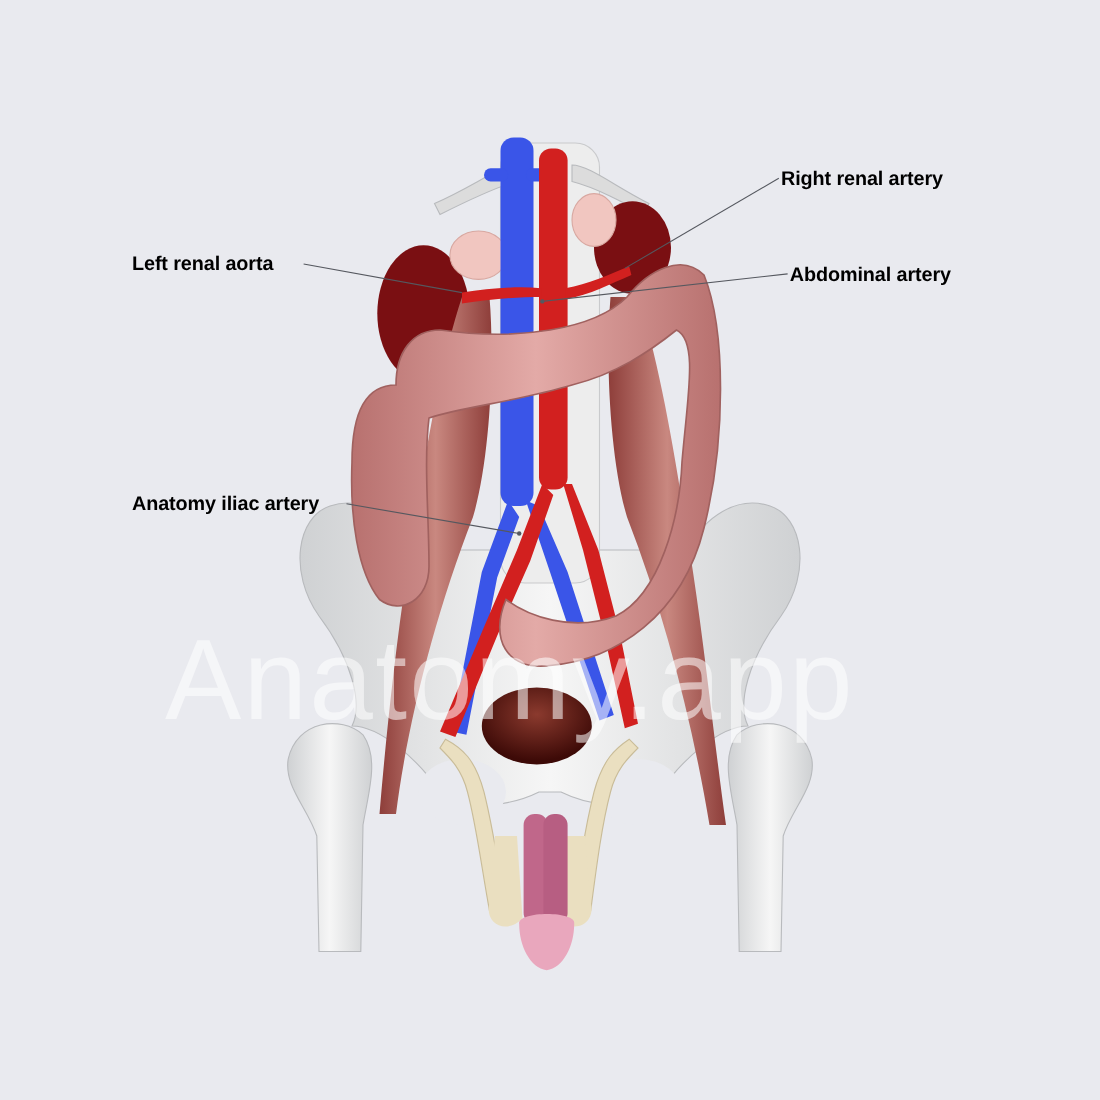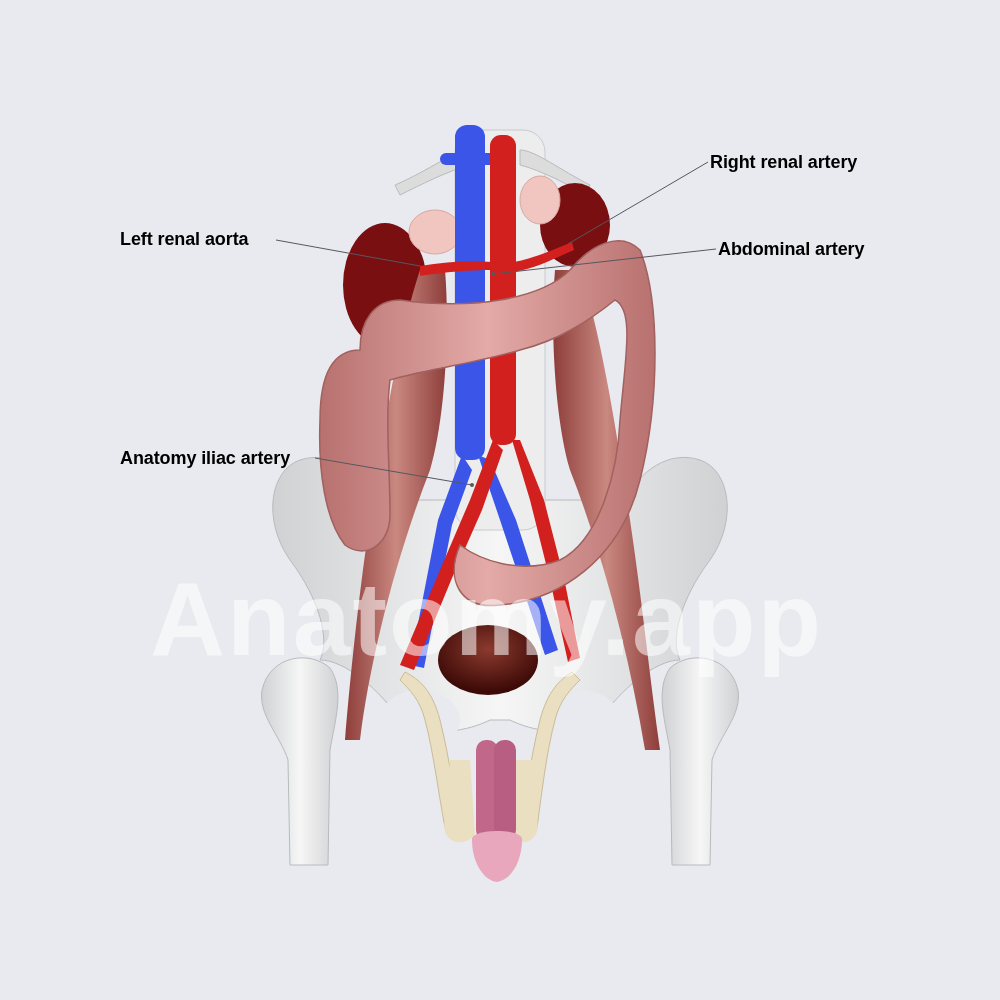--- a/index.html
+++ b/index.html
@@ -15,21 +15,21 @@
     font-weight: 700;
     font-size: 18px;
     color: #000000;
     white-space: nowrap;
     letter-spacing: -0.1px;
   }
   .watermark {
     position: absolute;
     left: 150px; top: 560px;
     font-size: 104px;
-    font-weight: 700;
+    font-weight: 400;
     color: rgba(255,255,255,0.55);
     letter-spacing: 2px;
     white-space: nowrap;
     pointer-events: none;
   }
 </style>
 </head>
 <body>
 
 <div id="stage">

